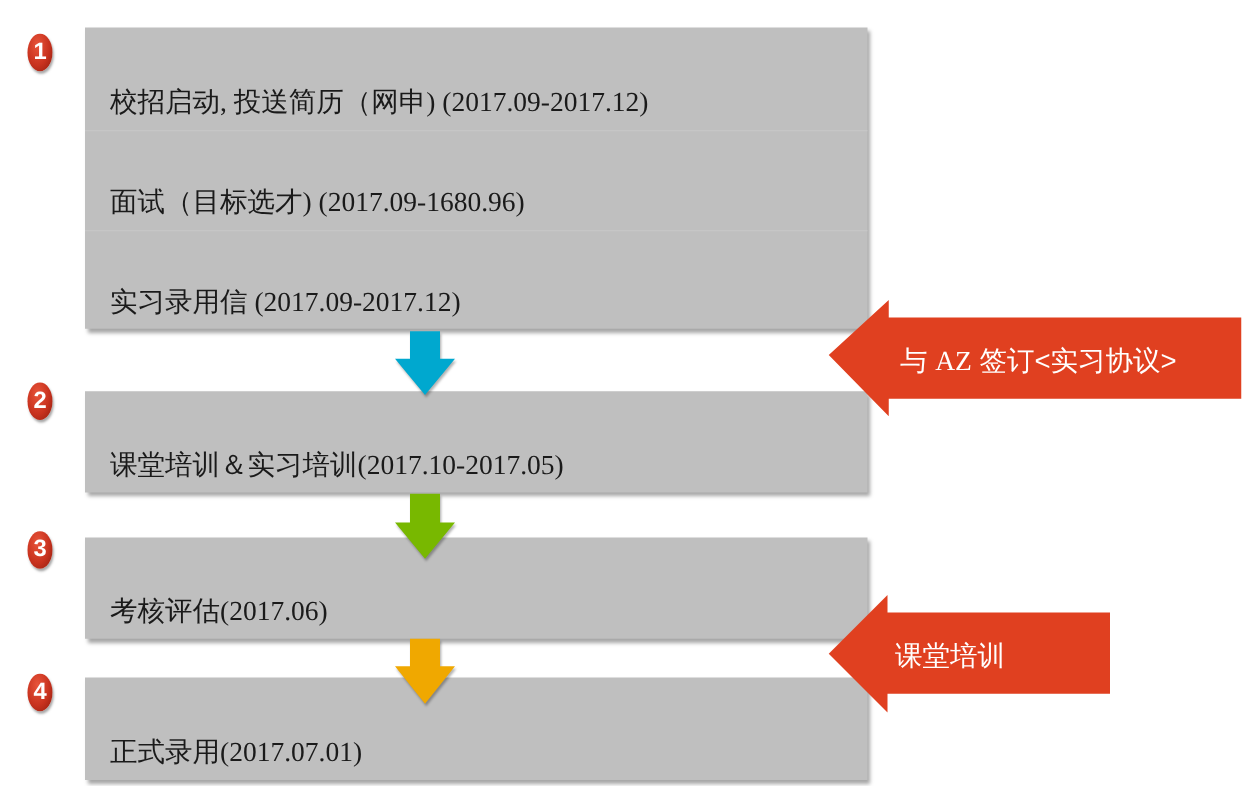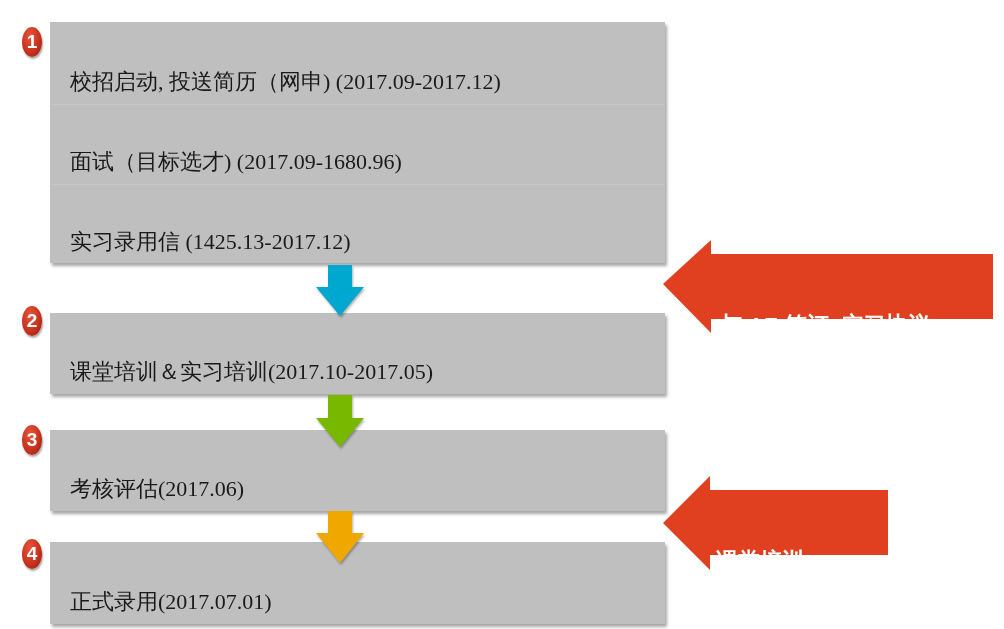--- a/index.html
+++ b/index.html
@@ -1,40 +1,40 @@
 <!DOCTYPE html>
 <html><head>
 <meta charset="utf-8">
 <style>
   html, body { margin:0; padding:0; }
   body { width:1004px; height:629px; background:#ffffff; position:relative; overflow:hidden;
          font-family:"Liberation Serif","DejaVu Serif",serif; }
-  .box { position:absolute; left:50px; width:615px; background:#bfbfbf;
-         box-shadow:2px 3px 3px rgba(0,0,0,0.35); }
+  .box { position:absolute; left:68px; width:615px; background:#bfbfbf;
+         box-shadow:2px 3px 3px rgba(0,0,0,0.35);padding-left:11px; }
   .row { position:absolute; left:0; right:0; border-top:1px solid #c6c6c6; }
   .txt { position:absolute; left:20px; font-size:22px; color:#1a1a1a; white-space:nowrap; line-height:26px; }
   .badge { position:absolute; width:20px; height:30px; border-radius:50%;
            background:radial-gradient(ellipse at 40% 30%, #e8543a 0%, #c8321e 55%, #8c1c0e 100%);
            box-shadow:1px 2px 2px rgba(0,0,0,0.35); color:#fff; font-weight:bold;
            font-family:"Liberation Sans","DejaVu Sans",sans-serif; font-size:19px;
            text-align:center; line-height:30px; }
   svg.arrow { position:absolute; overflow:visible; }
-  .red-label { position:absolute; color:#fff; font-weight:bold; font-size:22px; white-space:nowrap;
-               font-family:"Liberation Sans","DejaVu Sans",sans-serif;margin-top:36px; }
+  .red-label { position:absolute; color:#fff; font-weight:normal; font-size:22px; white-space:nowrap;
+               font-family:"Liberation Sans","DejaVu Sans",sans-serif; }
   .red-label .latin { font-family:"Liberation Serif","DejaVu Serif",serif; }
 </style>
 </head>
 <body>
 
 <div class="box" style="top:22px;height:241px;">
   <div class="txt" style="top:47px;">校招启动, 投送简历（网申) (2017.09-2017.12)</div>
   <div class="row" style="top:82px;"></div>
   <div class="txt" style="top:127px;">面试（目标选才) (2017.09-1680.96)</div>
   <div class="row" style="top:162px;"></div>
-  <div class="txt" style="top:207px;">实习录用信 (1425.13-2017.12)</div>
+  <div class="txt" style="top:207px;">实习录用信 (2017.09-2017.12)</div>
 </div>
 <div class="badge" style="left:22px;top:27px;">1</div>
 
 <div class="box" style="top:313px;height:81px;">
   <div class="txt" style="top:46px;text-align:center;">课堂培训＆实习培训(2017.10-2017.05)</div>
 </div>
 <div class="badge" style="left:22px;top:306px;">2</div>
 
 <div class="box" style="top:430px;height:81px;">
   <div class="txt" style="top:46px;">考核评估(2017.06)</div>

